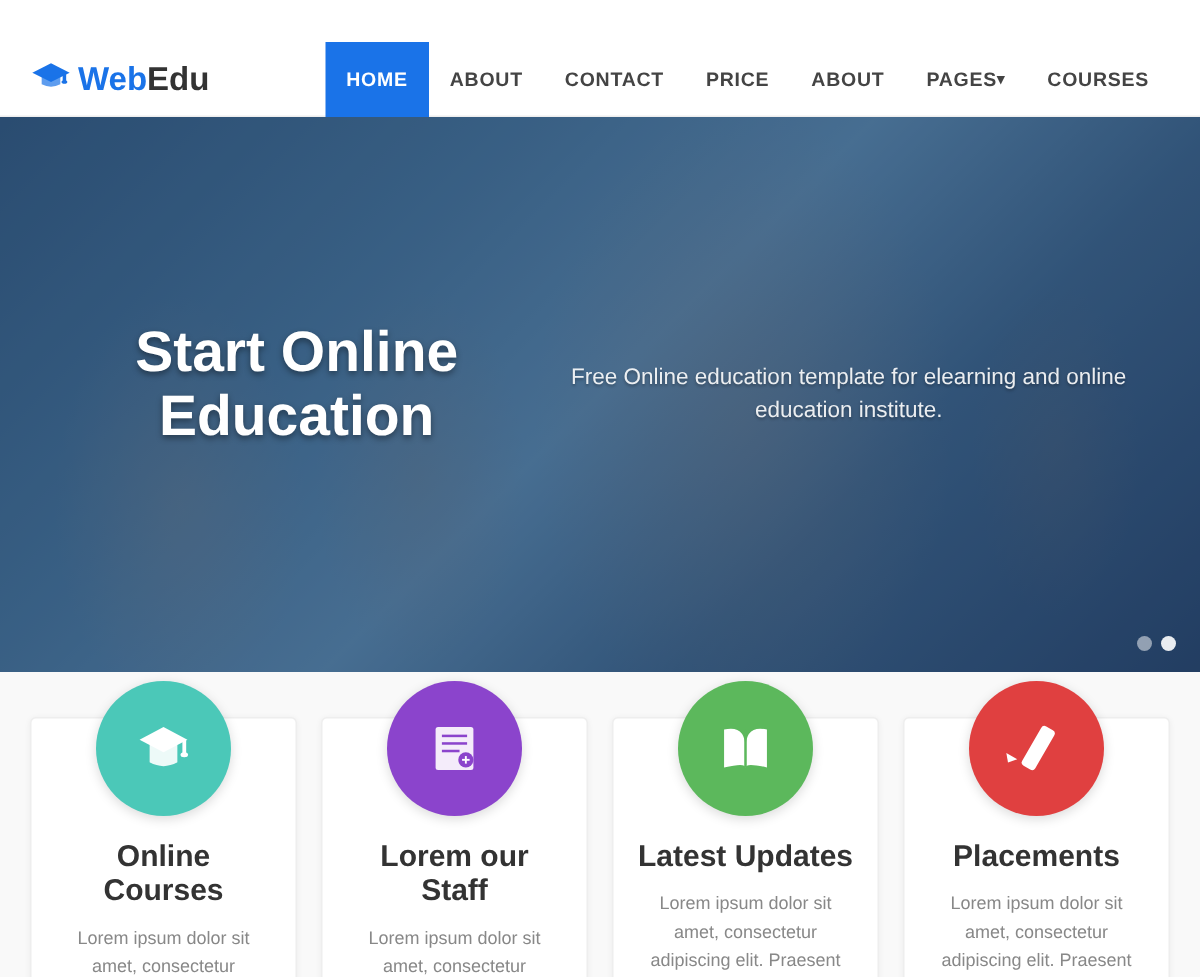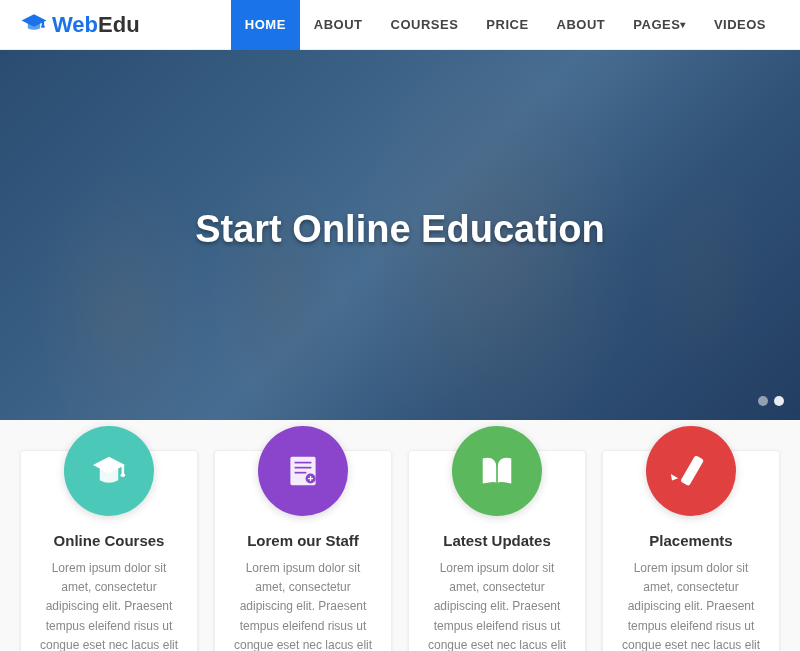--- a/index.html
+++ b/index.html
@@ -7,20 +7,21 @@
 
     
     .header {
       display: flex;
       align-items: center;
       justify-content: space-between;
       padding: 0 20px;
       height: 50px;
       background: #fff;
       border-bottom: 1px solid #eee;
+      margin-top: 28px;
     }
     .logo {
       display: flex;
       align-items: center;
       gap: 4px;
       font-size: 22px;
       font-weight: bold;
       color: #1a73e8;
     }
     .logo-icon {
@@ -158,21 +159,21 @@
       margin-bottom: 16px;
       margin-top: -45px;
       box-shadow: 0 2px 8px rgba(0,0,0,0.15);
     }
     .feature-icon-wrap svg {
       width: 42px;
       height: 42px;
       fill: #fff;
     }
     .feature-title {
-      font-size: 15px;
+      font-size: 20px;
       font-weight: bold;
       color: #333;
       margin-bottom: 10px;
     }
     .feature-text {
       font-size: 12px;
       color: #888;
       line-height: 1.6;
       margin-bottom: 12px;
       flex: 1;
@@ -190,34 +191,35 @@
         <rect x="28" y="12" width="3" height="8" fill="#1a73e8"></rect>
         <ellipse cx="29.5" cy="20" rx="2.5" ry="1.5" fill="#1a73e8"></ellipse>
         <path d="M10,14 L10,22 Q18,26 26,22 L26,14" fill="#1a73e8" opacity="0.7"></path>
       </svg>
     </span>
     <span><span style="color:#1a73e8">Web</span><span style="color:#333">Edu</span></span>
   </div>
   <nav>
     <a href="#" class="active">HOME</a>
     <a href="#">ABOUT</a>
-    <a href="#">COURSES</a>
+    <a href="#">CONTACT</a>
     <a href="#">PRICE</a>
     <a href="#">ABOUT</a>
     <a href="#" class="pages-arrow">PAGES</a>
-    <a href="#">VIDEOS</a>
+    <a href="#">COURSES</a>
   </nav>
 </header>
 
 <section class="hero">
   <div class="hero-bg"></div>
   <div class="hero-figures"></div>
   <div class="hero-overlay"></div>
   <div class="hero-content">
     <h1 class="hero-title">Start Online Education</h1>
+    <p class="hero-subtitle">Free Online education template for elearning and online education institute.</p>
   </div>
   <div class="hero-dots">
     <div class="hero-dot"></div>
     <div class="hero-dot active"></div>
   </div>
 </section>
 
 <section class="features" id="features-container">
 <div class="feature-card">
       <div class="feature-icon-wrap" style="background:#4bc8b8">

